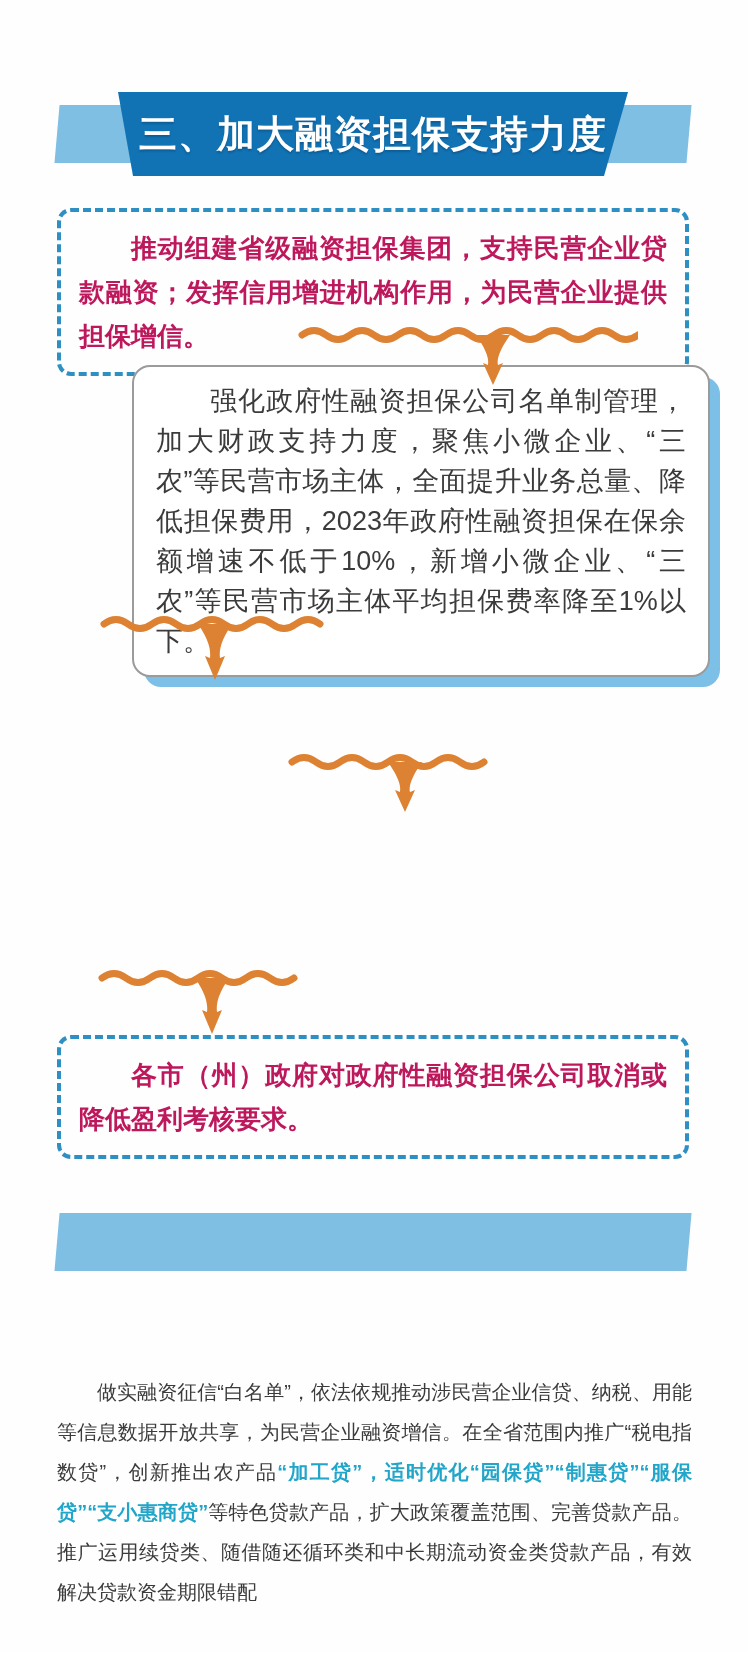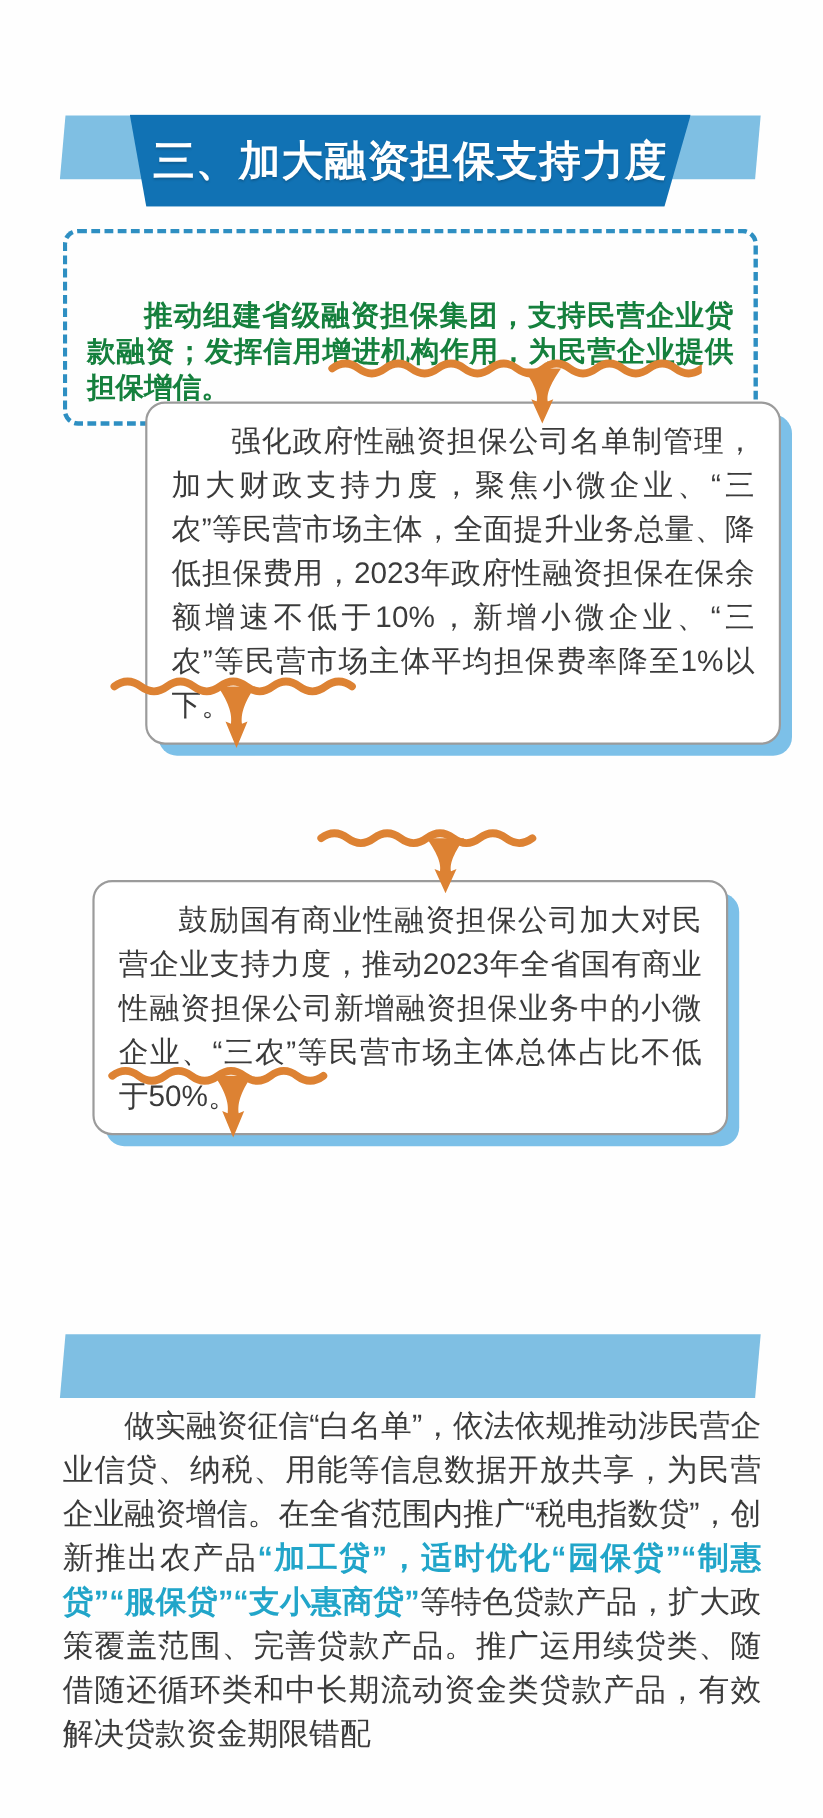--- a/index.html
+++ b/index.html
@@ -9,55 +9,55 @@
     position:relative; width:748px; height:1653px; margin:0 auto;
     background:#fefefe; overflow:hidden;
   }
   
   .banner { position:absolute; left:0; width:748px; height:90px; }
   .banner .band {
     position:absolute; left:57px; top:13px; width:632px; height:58px;
     background:#7fbfe3; transform:skewX(-5deg);
   }
   .banner .plate {
-    position:absolute; left:118px; top:12px; width:510px; height:84px;
+    position:absolute; left:118px; top:0; width:510px; height:84px;
     background:#1172b4;
     clip-path:polygon(0 0, 100% 0, calc(100% - 24px) 100%, 15px 100%);
     display:flex; align-items:center; justify-content:center;
   }
   .banner .plate .title {
     color:#ffffff; font-size:38px; font-weight:900; letter-spacing:1px;
     text-shadow:0 2px 2px rgba(0,0,0,0.18); white-space:nowrap;
   }
   
   .dashed-box {
     position:absolute; left:57px; width:632px;
     border:4px dashed #2e8fc2; border-radius:14px;
     padding:14px 18px; background:transparent;
   }
   .dashed-box p {
-    color:#15803d; font-weight:bold; font-size:26px; line-height:33px;
-    text-align:justify; text-indent:2em;margin-top:44px;
+    color:#be185d; font-weight:bold; font-size:26px; line-height:44px;
+    text-align:justify; text-indent:2em;
   }
   .solid-box {
     position:absolute; left:84px; width:578px;
     background:#ffffff; border:2px solid #9b9b9b; border-radius:18px;
     box-shadow:11px 11px 0 -1px #7cc0e8;
     padding:14px 22px;
   }
   .solid-box p {
     color:#3b3b3b; font-size:27px; line-height:40px;
     text-align:justify; text-indent:2em;
   }
   
   .arrow { position:absolute; z-index:5; pointer-events:none; }
   
   .body-paragraph {
-    position:absolute; left:57px; top:1276px; width:635px;
-    color:#3b3b3b; font-size:28px; line-height:40px;
+    position:absolute; left:57px; top:1372px; width:635px;
+    color:#3b3b3b; font-size:20px; line-height:40px;
     text-align:justify; text-indent:2em;
   }
   .body-paragraph .hl { color:#21a5c9; font-weight:bold; }
 </style>
 </head>
 <body>
 
 <div class="page">
 
   <div class="banner" style="top:92px;">
@@ -69,24 +69,24 @@
 
   <div class="dashed-box" style="top:208px; min-height:134px;">
     <p>推动组建省级融资担保集团，支持民营企业贷款融资；发挥信用增进机构作用，为民营企业提供担保增信。</p>
   </div>
 
   <div class="solid-box" style="top:365px; min-height:270px;margin-left:48px;">
     <p>强化政府性融资担保公司名单制管理，加大财政支持力度，聚焦小微企业、“三农”等民营市场主体，全面提升业务总量、降低担保费用，2023年政府性融资担保在保余额增速不低于10%，新增小微企业、“三农”等民营市场主体平均担保费率降至1%以下。</p>
   </div>
 
 
-  <div class="solid-box" style="top:800px; min-height:190px;">
-    <p>鼓励国有商业性融资担保公司加大对民营企业支持力度，推动2023年全省国有商业性融资担保公司新增融资担保业务中的小微企业、“三农”等民营市场主体总体占比不低于50%。</p>
+
+  <div class="dashed-box" style="top:1035px; min-height:100px;">
+    <p>各市（州）政府对政府性融资担保公司取消或降低盈利考核要求。</p>
   </div>
-
 
   <svg class="arrow" style="left:298px; top:323px;" width="340" height="70" viewBox="0 0 340 70">
     <path d="M4,12 q12,-9 24,0 t24,0 t24,0 t24,0 t24,0 t24,0 t24,0 t24,0 t24,0 t24,0 t24,0 t24,0 t24,0 t24,0" fill="none" stroke="#dd8233" stroke-width="7" stroke-linecap="round"></path>
     <path d="M-17,0 C-6,16 -4,24 -5,30 L-10,28 L0,50 L10,28 L5,30 C4,24 6,16 17,0 Z" transform="translate(195,12)" fill="#dd8233"></path>
   </svg>
 
   <svg class="arrow" style="left:100px; top:612px;" width="245" height="72" viewBox="0 0 245 72">
     <path d="M4,12 q12,-9 24,0 t24,0 t24,0 t24,0 t24,0 t24,0 t24,0 t24,0 t24,0" fill="none" stroke="#dd8233" stroke-width="7" stroke-linecap="round"></path>
     <path d="M-17,0 C-6,16 -4,26 -5,34 L-10,32 L0,56 L10,32 L5,34 C4,26 6,16 17,0 Z" transform="translate(115,12)" fill="#dd8233"></path>
   </svg>

